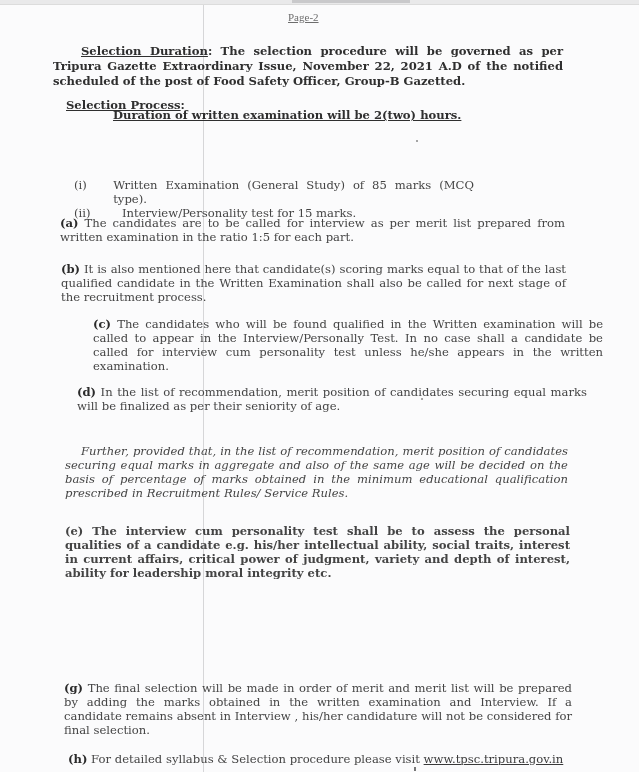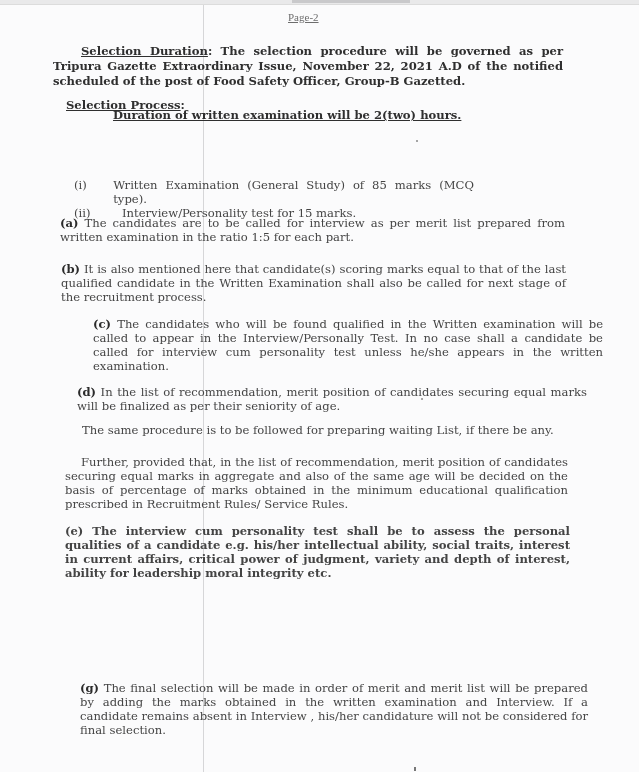--- a/index.html
+++ b/index.html
@@ -41,25 +41,25 @@
   #p-duration { left: 113px; top: 108px; font-weight: bold; color: #2f2f2f; }
   #p-recruit { left: 109px; top: 150px; color: #444; }
   #list-stages { left: 74px; top: 178px; width: 400px; color: #444; }
   .stage { display: flex; }
   .stage .num { width: 40px; }
   #item-a { left: 60px; top: 216px; width: 505px; color: #444; }
   #item-b { left: 61px; top: 262px; width: 505px; color: #444; }
   #item-c { left: 57px; top: 317px; width: 510px; color: #444; margin-left: 36px; }
   #item-d { left: 59px; top: 385px; width: 510px; color: #444; margin-left: 18px; }
   #p-same { left: 82px; top: 423px; color: #444; }
-  #p-further { left: 65px; top: 455px; width: 503px; color: #444; text-indent: 16px; }
+  #p-further { left: 65px; top: 444px; width: 503px; color: #444; text-indent: 16px; font-style: italic; }
   #item-e1 { left: 65px; top: 524px; width: 505px; color: #444; font-weight: bold; }
   #item-e2 { left: 66px; top: 594px; width: 505px; color: #444; }
   #item-f { left: 63px; top: 636px; width: 508px; color: #444; }
-  #item-g { left: 64px; top: 681px; width: 508px; color: #444; margin-left: 16px; }
+  #item-g { left: 64px; top: 681px; width: 508px; color: #444; }
   #item-h { left: 68px; top: 752px; width: 520px; color: #444; }
   .link { text-decoration: underline; color: #3a3a3a; }
   .mark {
     position: absolute; left: 414px; top: 767px; width: 2px; height: 4px; background: #777;
   }
   .speck { position: absolute; width: 2px; height: 2px; background: #888; border-radius: 1px; }
 </style>
 </head>
 <body>
 
@@ -90,27 +90,27 @@
   </div>
 
   <div class="blk" id="item-a"><span class="lbl">(a)</span> <span>The candidates are to be called for interview as per merit list prepared from written examination in the ratio 1:5 for each part.</span></div>
 
   <div class="blk" id="item-b"><span class="lbl">(b)</span> <span>It is also mentioned here that candidate(s) scoring marks equal to that of the last qualified candidate in the Written Examination shall also be called for next stage of the recruitment process.</span></div>
 
   <div class="blk" id="item-c"><span class="lbl">(c)</span> <span>The candidates who will be found qualified in the Written examination will be called to appear in the Interview/Personally Test. In no case shall a candidate be called for interview cum personality test unless he/she appears in the written examination.</span></div>
 
   <div class="blk" id="item-d"><span class="lbl">(d)</span> <span>In the list of recommendation, merit position of candidates securing equal marks will be finalized as per their seniority of age.</span></div>
 
-  <div class="blk" id="p-same">The same procedure is to be followed for preparing waiting List, if there be any.</div>
 
   <div class="blk" id="p-further">Further, provided that, in the list of recommendation, merit position of candidates securing equal marks in aggregate and also of the same age will be decided on the basis of percentage of marks obtained in the minimum educational qualification prescribed in Recruitment Rules/ Service Rules.</div>
 
   <div class="blk" id="item-e1"><span>(e)</span> <span>The interview cum personality test shall be to assess the personal qualities of a candidate e.g. his/her intellectual ability, social traits, interest in current affairs, critical power of judgment, variety and depth of interest, ability for leadership moral integrity etc.</span></div>
 
 
 
   <div class="blk" id="item-g"><span class="lbl">(g)</span> <span>The final selection will be made in order of merit and merit list will be prepared by adding the marks obtained in the written examination and Interview. If a candidate remains absent in Interview , his/her candidature will not be considered for final selection.</span></div>
 
+  <div class="blk" id="item-h"><span class="lbl">(h)</span> <span>For detailed syllabus &amp; Selection procedure please visit </span><span class="link">www.tpsc.tripura.gov.in</span></div>
 
   <div class="speck" style="left:416px;top:140px"></div>
   <div class="speck" style="left:421px;top:398px"></div>
   <div class="mark"></div>
 </div>
 
 </body></html>

